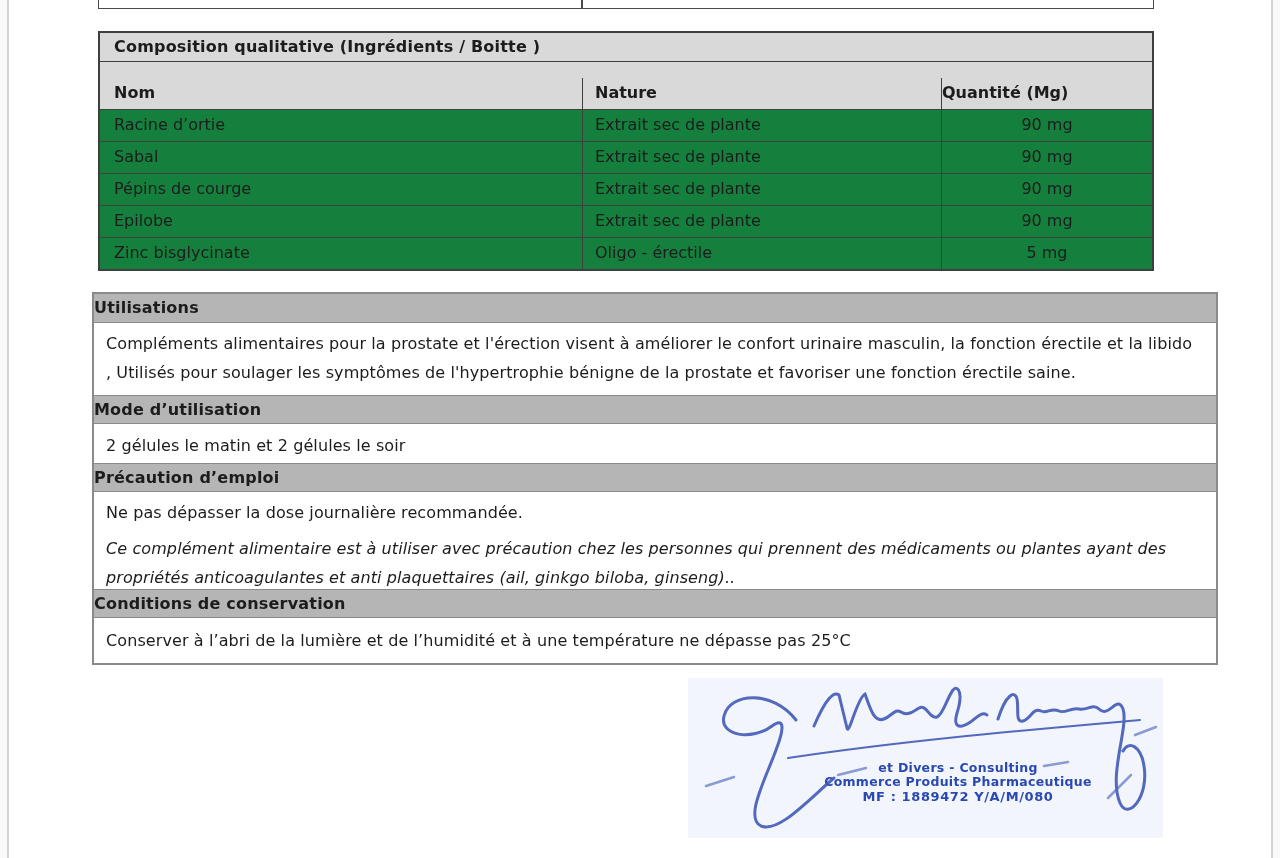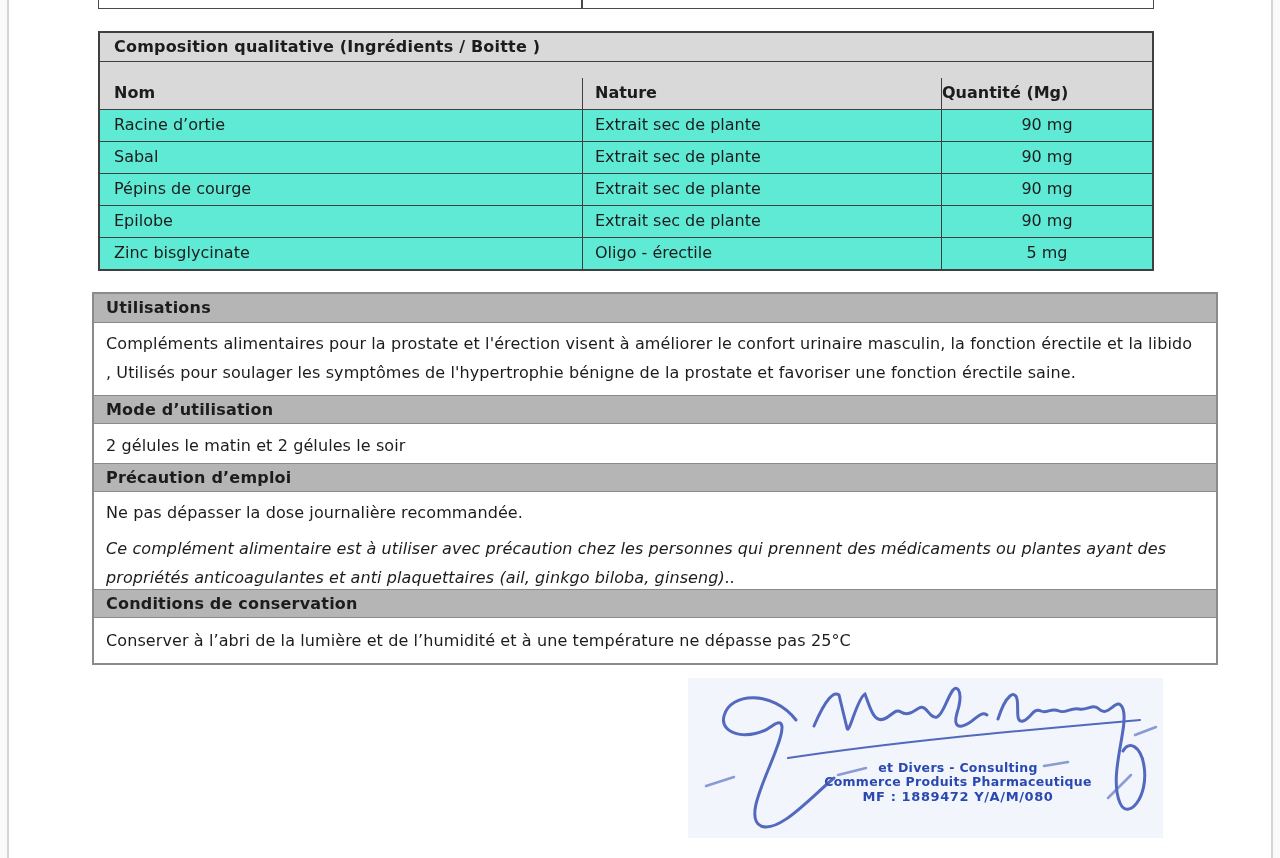--- a/index.html
+++ b/index.html
@@ -10,37 +10,37 @@
   .page-edge.left  { left:0;  border-right:2px solid #d4d4d4; }
   .page-edge.right { right:0; border-left:2px solid #d4d4d4; }
 
   
   .top-fragment { position:absolute; left:98px; top:-4px; width:1056px; height:13px;
     border:1.5px solid #4a4a4a; border-top:none; background:#fff; }
   .top-fragment .tf-div { position:absolute; left:482px; top:0; bottom:0; width:1.5px; background:#4a4a4a; }
 
   
   .comp-table { position:absolute; left:98px; top:31px; width:1056px;
-    border:2px solid #3f3f3f; background:#5eead4; font-size:16px; }
+    border:2px solid #3f3f3f; background:#15803d; font-size:16px; }
   .comp-title { background:#d9d9d9; font-weight:bold; height:28px; line-height:28px;
     padding-left:14px; letter-spacing:.2px; }
   .comp-row { display:grid; grid-template-columns:482px 359px auto; border-top:1.5px solid #3f3f3f; }
   .comp-row > div { padding:4px 0 5px; line-height:22px; }
   .comp-row .c2, .comp-row .c3 { border-left:1.5px solid #3f3f3f; }
   .comp-row.head { background:#d9d9d9; font-weight:bold; }
   .comp-row.head > div { text-align:left;margin-top:16px; }
   .comp-row .c1 { padding-left:14px; }
   .comp-row .c2 { padding-left:12px; }
   .comp-row .c3 { text-align:center; }
 
   
   .info-table { position:absolute; left:92px; top:292px; width:1126px;
     border:2px solid #8a8a8a; background:#fff; font-size:16px; }
   .sec-head { background:#b5b5b5; font-weight:bold; height:28px; line-height:27px;
-    padding-left:12px; border-top:1.5px solid #8a8a8a; letter-spacing:.2px; }
+    padding-left:0; border-top:1.5px solid #8a8a8a; letter-spacing:.2px; }
   .sec-head:first-child { border-top:none; }
   .sec-body { border-top:1.5px solid #8a8a8a; padding:6px 14px 8px 12px; line-height:29px; letter-spacing:.1px; }
   .sec-body.mode { height:40px; padding-top:11px; line-height:22px; }
   .sec-body.precaution { height:98px; padding-top:6px; }
   .sec-body.precaution p + p { margin-top:7px;font-style:italic; }
   .sec-body.conservation { height:46px; padding-top:12px; line-height:22px; }
 
   
   .stamp { position:absolute; left:688px; top:678px; width:475px; height:160px;
     background:#f2f5fc; }

